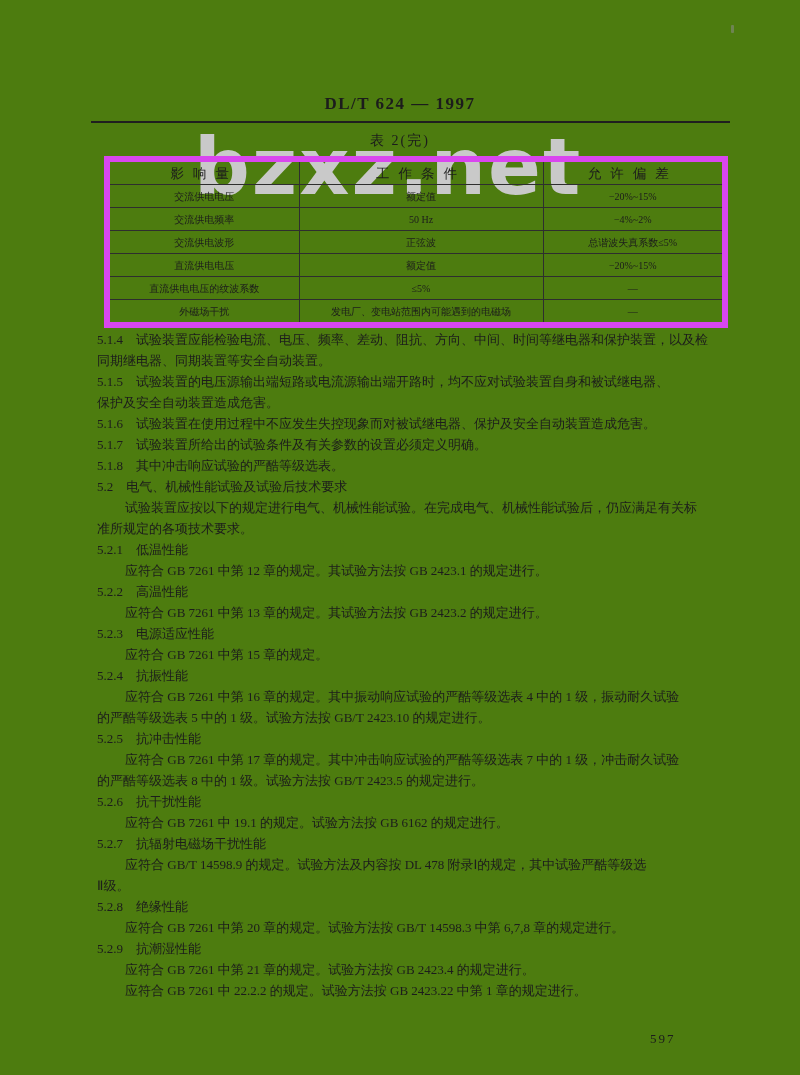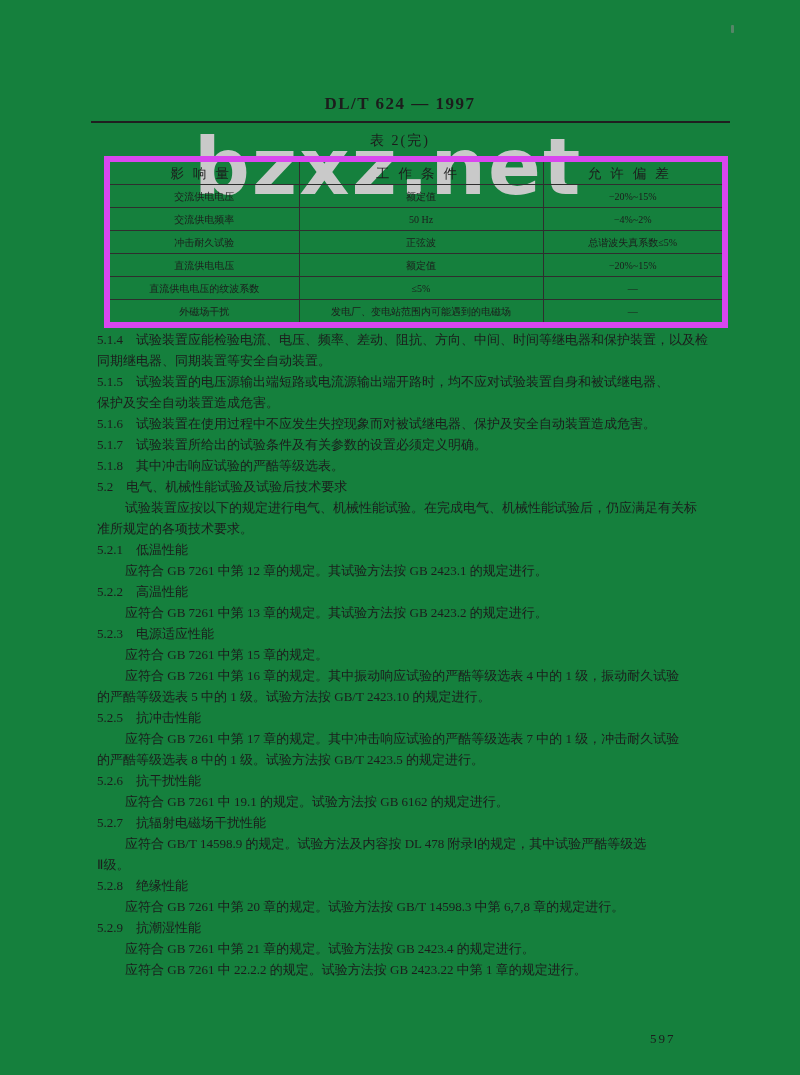--- a/index.html
+++ b/index.html
@@ -1,18 +1,18 @@
 <!DOCTYPE html>
 <html><head>
 <meta charset="utf-8">
 <style>
   html,body{margin:0;padding:0;background:#e8e8e8;}
   .page{
     position:relative;width:800px;height:1075px;margin:0 auto;
-    background:#15803d;color:#1c1c1c;overflow:hidden;
+    background:#4d7c0f;color:#1c1c1c;overflow:hidden;
     font-family:"Liberation Serif", serif;
   }
   .header-title{
     position:absolute;top:94px;left:0;width:100%;text-align:center;
     font-weight:bold;font-size:17px;letter-spacing:1.5px;
   }
   .header-rule{
     position:absolute;left:91px;top:121px;width:639px;height:2px;
     background:#1f1f1f;
   }
@@ -86,21 +86,21 @@
           <td>交流供电电压</td>
           <td>额定值</td>
           <td>−20%~15%</td>
         </tr>
         <tr>
           <td>交流供电频率</td>
           <td>50 Hz</td>
           <td>−4%~2%</td>
         </tr>
         <tr>
-          <td>冲击耐久试验</td>
+          <td>交流供电波形</td>
           <td>正弦波</td>
           <td>总谐波失真系数≤5%</td>
         </tr>
         <tr>
           <td>直流供电电压</td>
           <td>额定值</td>
           <td>−20%~15%</td>
         </tr>
         <tr>
           <td>直流供电电压的纹波系数</td>
@@ -125,20 +125,21 @@
       <div class="line">5.1.8　其中冲击响应试验的严酷等级选表。</div>
       <div class="line">5.2　电气、机械性能试验及试验后技术要求</div>
       <div class="line indent">试验装置应按以下的规定进行电气、机械性能试验。在完成电气、机械性能试验后，仍应满足有关标</div>
       <div class="line">准所规定的各项技术要求。</div>
       <div class="line">5.2.1　低温性能</div>
       <div class="line indent">应符合 GB 7261 中第 12 章的规定。其试验方法按 GB 2423.1 的规定进行。</div>
       <div class="line">5.2.2　高温性能</div>
       <div class="line indent">应符合 GB 7261 中第 13 章的规定。其试验方法按 GB 2423.2 的规定进行。</div>
       <div class="line">5.2.3　电源适应性能</div>
       <div class="line indent">应符合 GB 7261 中第 15 章的规定。</div>
+      <div class="line">5.2.4　抗振性能</div>
       <div class="line indent">应符合 GB 7261 中第 16 章的规定。其中振动响应试验的严酷等级选表 4 中的 1 级，振动耐久试验</div>
       <div class="line">的严酷等级选表 5 中的 1 级。试验方法按 GB/T 2423.10 的规定进行。</div>
       <div class="line">5.2.5　抗冲击性能</div>
       <div class="line indent">应符合 GB 7261 中第 17 章的规定。其中冲击响应试验的严酷等级选表 7 中的 1 级，冲击耐久试验</div>
       <div class="line">的严酷等级选表 8 中的 1 级。试验方法按 GB/T 2423.5 的规定进行。</div>
       <div class="line">5.2.6　抗干扰性能</div>
       <div class="line indent">应符合 GB 7261 中 19.1 的规定。试验方法按 GB 6162 的规定进行。</div>
       <div class="line">5.2.7　抗辐射电磁场干扰性能</div>
       <div class="line indent">应符合 GB/T 14598.9 的规定。试验方法及内容按 DL 478 附录Ⅰ的规定，其中试验严酷等级选</div>
       <div class="line">Ⅱ级。</div>

